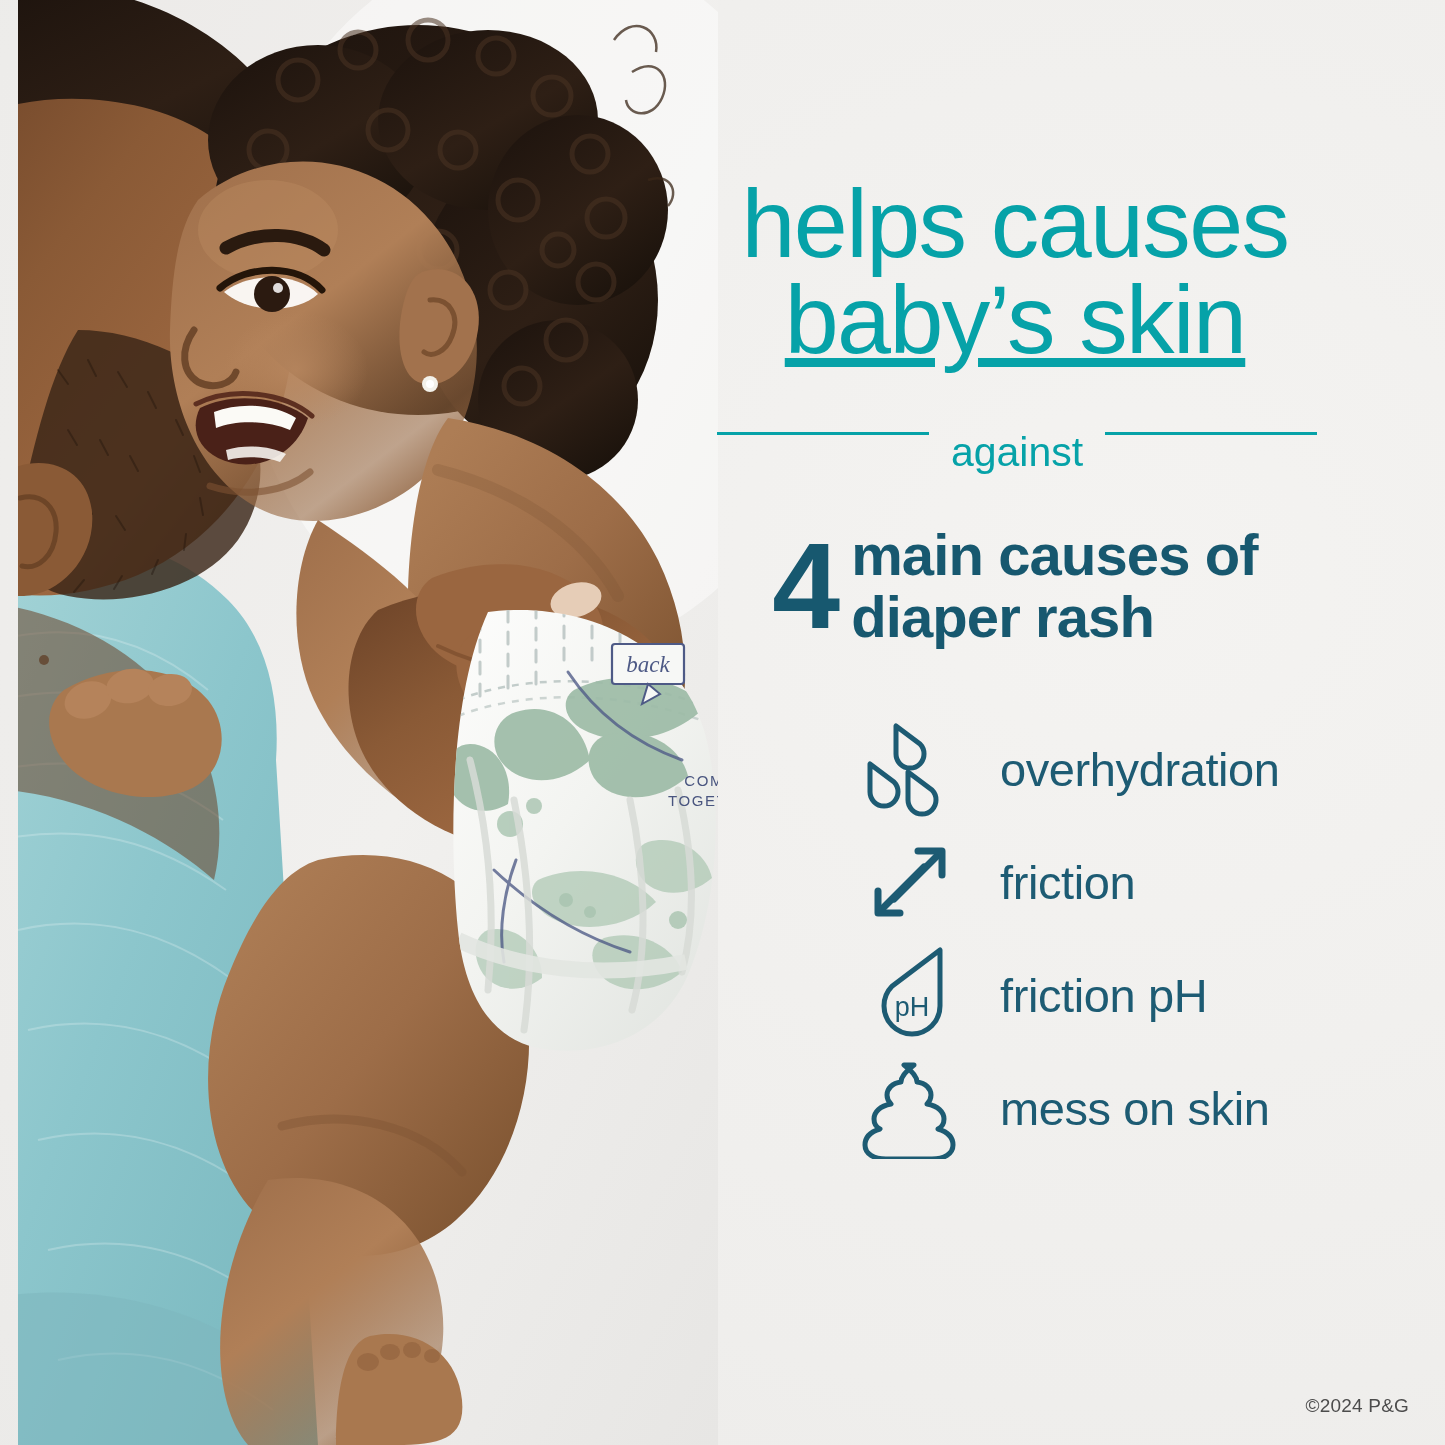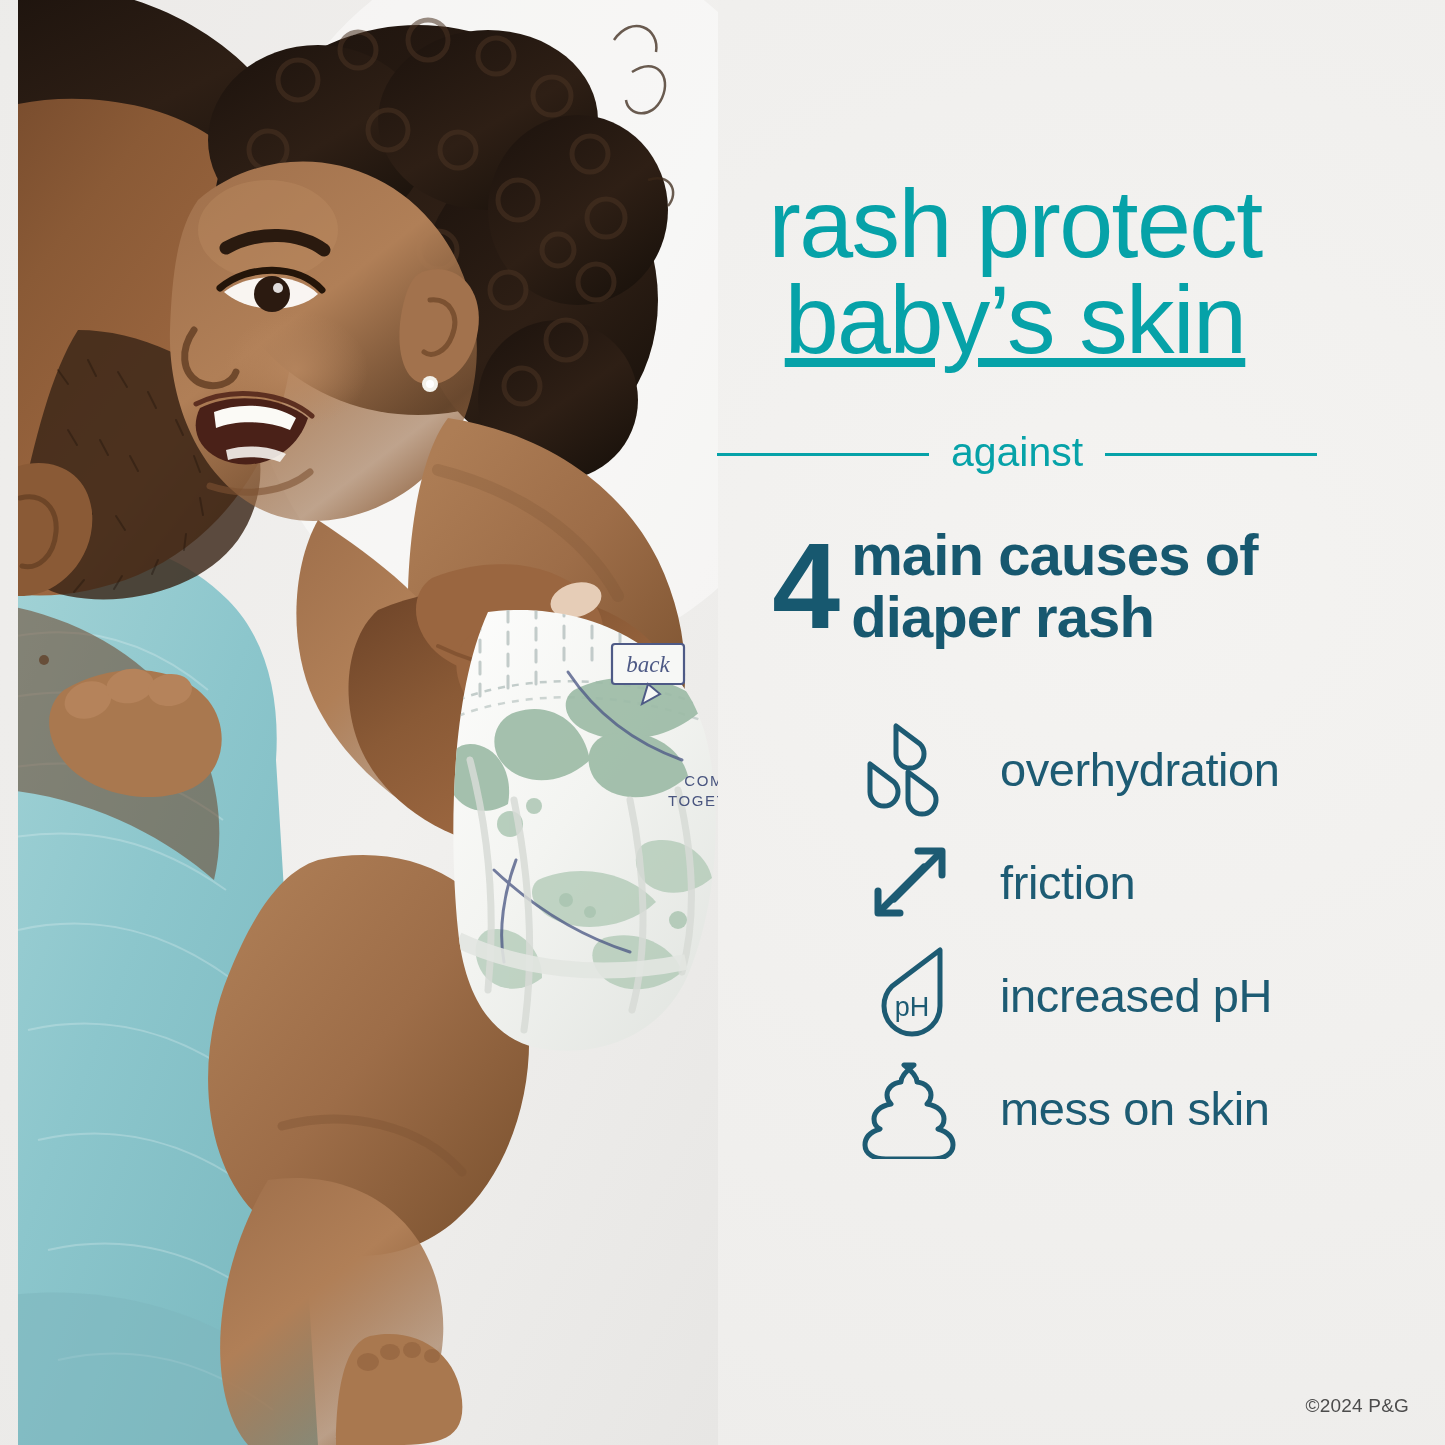--- a/index.html
+++ b/index.html
@@ -48,21 +48,20 @@
     white-space:nowrap;
   }
   .headline .l2{ display:block;text-decoration:underline; }
 
   
   .against-row{
     position:absolute;
     left:62px; top:432px;
     width:600px;
     display:flex;
-    align-items:center;
     gap:22px;
   }
   .against-rule{
     flex:1 1 auto;
     height:3px;
     background:#06a2a8;
   }
   .against-word{
     color:#06a2a8;
     font-size:41px;
@@ -459,21 +458,21 @@
         </g>
 
         <rect x="636" y="0" width="64" height="1445" fill="url(#bgwall)" opacity="0.0"></rect>
       </g>
     </svg>
   </div>
 
   <div class="content">
 
     <div class="headline">
-      <span class="l1">rash protect</span>
+      <span class="l1">helps causes</span>
       <span class="l2">baby’s skin</span>
     </div>
 
     <div class="against-row">
       <span class="against-rule"></span>
       <span class="against-word">against</span>
       <span class="against-rule"></span>
     </div>
 
     <div class="causes">
@@ -509,21 +508,21 @@
         <span class="cause-label">friction</span>
       </div>
 
       <div class="cause-item">
         <span class="cause-icon">
           <svg width="104" height="104" viewBox="0 0 104 104" fill="none">
             <path d="M52 6 L52 62 a28 28 0 0 1 -28 28 a28 28 0 0 1 -28 -28 a28 28 0 0 1 8 -19.8 Z" transform="translate(28,0)" stroke="#1d5b73" stroke-width="5" stroke-linecap="round" stroke-linejoin="round"></path>
             <text x="52" y="72" font-family="'Liberation Sans',sans-serif" font-size="27" fill="#1d5b73" text-anchor="middle">pH</text>
           </svg>
         </span>
-        <span class="cause-label">increased pH</span>
+        <span class="cause-label">friction pH</span>
       </div>
 
       <div class="cause-item">
         <span class="cause-icon">
           <svg width="106" height="100" viewBox="0 0 106 100" fill="none" stroke="#1d5b73" stroke-width="5" stroke-linecap="round" stroke-linejoin="round">
             <path d="M54 6
                      c -8 6 -13 11 -13 17
                      c -9 1 -14 7 -14 13 c 0 4 2 7 4 9
                      c -11 2 -17 8 -17 15 c 0 4 2 8 6 10
                      c -10 3 -15 9 -15 16

